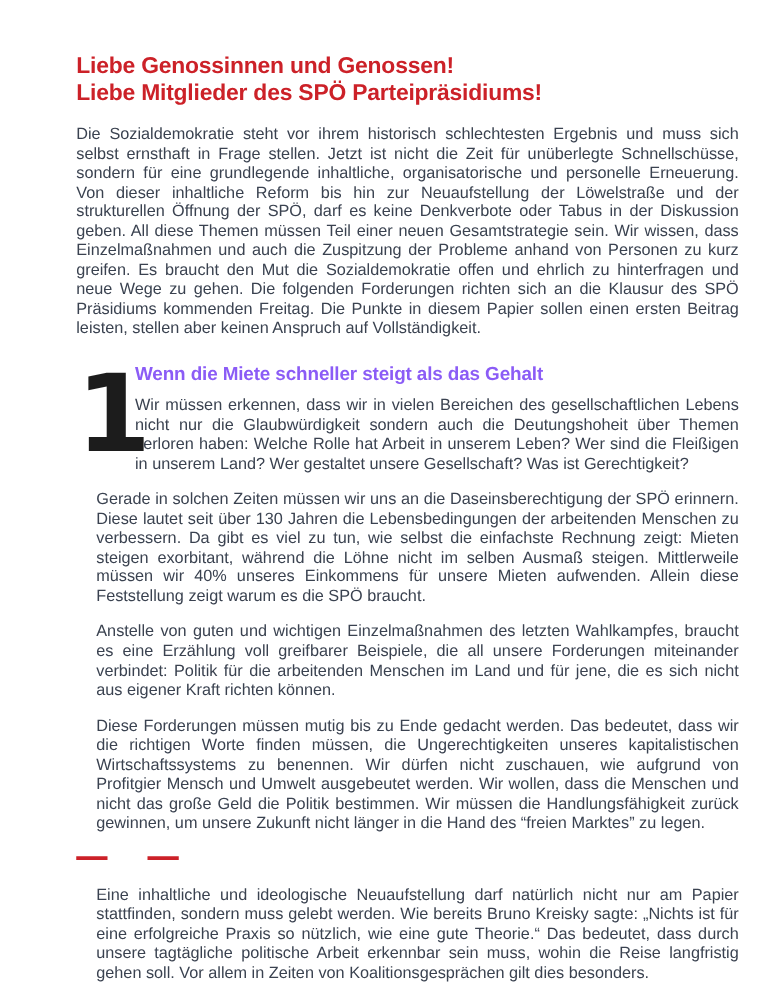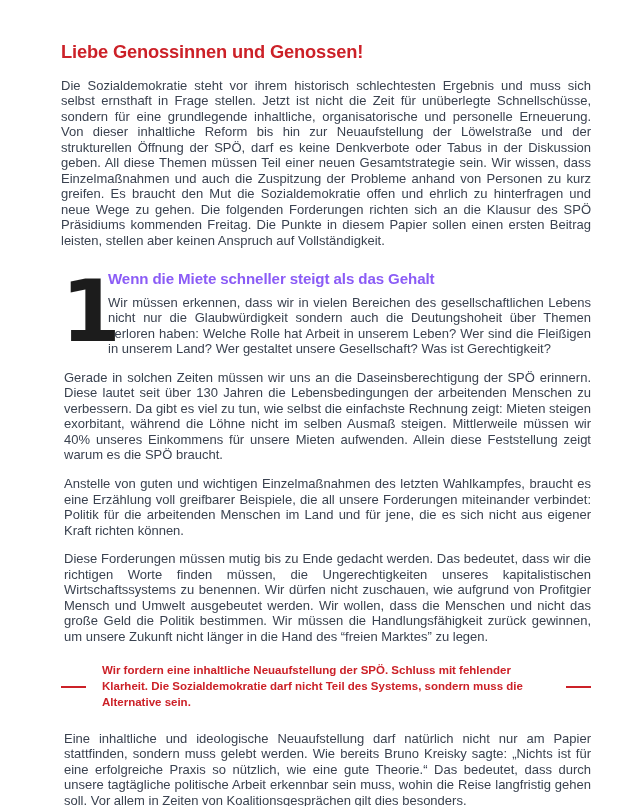--- a/index.html
+++ b/index.html
@@ -75,21 +75,21 @@
     font-size: 15.1px;
     line-height: 19px;
     letter-spacing: -0.1px;
     margin: 0 0 7px 0;
   }
   .section-body .body-text {
     margin-bottom: 13px;
   }
 
   
-  .full-width { margin-left: 3px; }
+  .full-width { margin-left: 16px; }
 
   
   .callout {
     display: flex;
     align-items: center;
     margin: 19px 0 20px 0;
   }
   .callout-rule {
     flex: 0 0 auto;
     height: 2.6px;
@@ -107,40 +107,40 @@
     text-align: left;
   }
 </style>
 </head>
 <body>
 
 <div class="page">
 
   <h1 class="headline">
     <span class="hl-line">Liebe Genossinnen und Genossen!</span>
+    <span class="hl-line">Liebe Mitglieder des SPÖ Parteipräsidiums!</span>
   </h1>
 
   <p class="body-text">Die Sozialdemokratie steht vor ihrem historisch schlechtesten Ergebnis und muss sich selbst ernsthaft in Frage stellen. Jetzt ist nicht die Zeit für unüberlegte Schnellschüsse, sondern für eine grundlegende inhaltliche, organisatorische und personelle Erneuerung. Von dieser inhaltliche Reform bis hin zur Neuaufstellung der Löwelstraße und der strukturellen Öffnung der SPÖ, darf es keine Denkverbote oder Tabus in der Diskussion geben. All diese Themen müssen Teil einer neuen Gesamtstrategie sein. Wir wissen, dass Einzelmaßnahmen und auch die Zuspitzung der Probleme anhand von Personen zu kurz greifen. Es braucht den Mut die Sozialdemokratie offen und ehrlich zu hinterfragen und neue Wege zu gehen. Die folgenden Forderungen richten sich an die Klausur des SPÖ Präsidiums kommenden Freitag. Die Punkte in diesem Papier sollen einen ersten Beitrag leisten, stellen aber keinen Anspruch auf Vollständigkeit.</p>
 
   <div class="section">
 
     <div class="section-number">1</div>
 
     <div class="section-body">
       <h2 class="section-title">Wenn die Miete schneller steigt als das Gehalt</h2>
       <p class="body-text">Wir müssen erkennen, dass wir in vielen Bereichen des gesellschaftlichen Lebens nicht nur die Glaubwürdigkeit sondern auch die Deutungshoheit über Themen verloren haben: Welche Rolle hat Arbeit in unserem Leben? Wer sind die Fleißigen in unserem Land? Wer gestaltet unsere Gesellschaft? Was ist Gerechtigkeit?</p>
     </div>
 
     <p class="body-text full-width">Gerade in solchen Zeiten müssen wir uns an die Daseinsberechtigung der SPÖ erinnern. Diese lautet seit über 130 Jahren die Lebensbedingungen der arbeitenden Menschen zu verbessern. Da gibt es viel zu tun, wie selbst die einfachste Rechnung zeigt: Mieten steigen exorbitant, während die Löhne nicht im selben Ausmaß steigen. Mittlerweile müssen wir 40% unseres Einkommens für unsere Mieten aufwenden. Allein diese Feststellung zeigt warum es die SPÖ braucht.</p>
     <p class="body-text full-width">Anstelle von guten und wichtigen Einzelmaßnahmen des letzten Wahlkampfes, braucht es eine Erzählung voll greifbarer Beispiele, die all unsere Forderungen miteinander verbindet: Politik für die arbeitenden Menschen im Land und für jene, die es sich nicht aus eigener Kraft richten können.</p>
     <p class="body-text full-width">Diese Forderungen müssen mutig bis zu Ende gedacht werden. Das bedeutet, dass wir die richtigen Worte finden müssen, die Ungerechtigkeiten unseres kapitalistischen Wirtschaftssystems zu benennen. Wir dürfen nicht zuschauen, wie aufgrund von Profitgier Mensch und Umwelt ausgebeutet werden. Wir wollen, dass die Menschen und nicht das große Geld die Politik bestimmen. Wir müssen die Handlungsfähigkeit zurück gewinnen, um unsere Zukunft nicht länger in die Hand des “freien Marktes” zu legen.</p>
 
     <div class="callout">
       <span class="callout-rule left"></span>
-      <span class="callout-text">Wir fordern eine inhaltliche Neuaufstellung der SPÖ. Schluss mit fehlender Klarheit. Die Sozialdemokratie darf nicht Teil des Systems, sondern muss die Alternative sein.</span>
       <span class="callout-rule right"></span>
     </div>
 
     <p class="body-text full-width">Eine inhaltliche und ideologische Neuaufstellung darf natürlich nicht nur am Papier stattfinden, sondern muss gelebt werden. Wie bereits Bruno Kreisky sagte: „Nichts ist für eine erfolgreiche Praxis so nützlich, wie eine gute Theorie.“ Das bedeutet, dass durch unsere tagtägliche politische Arbeit erkennbar sein muss, wohin die Reise langfristig gehen soll. Vor allem in Zeiten von Koalitionsgesprächen gilt dies besonders.</p>
 
   </div>
 
 </div>
 
 </body></html>

